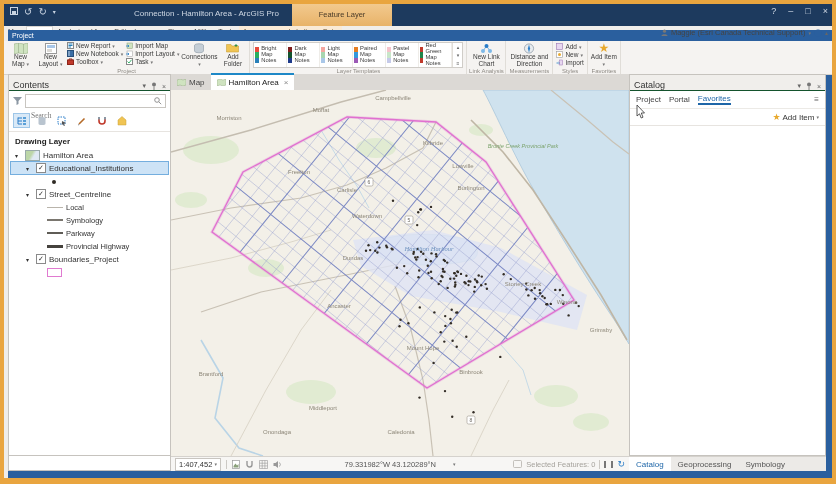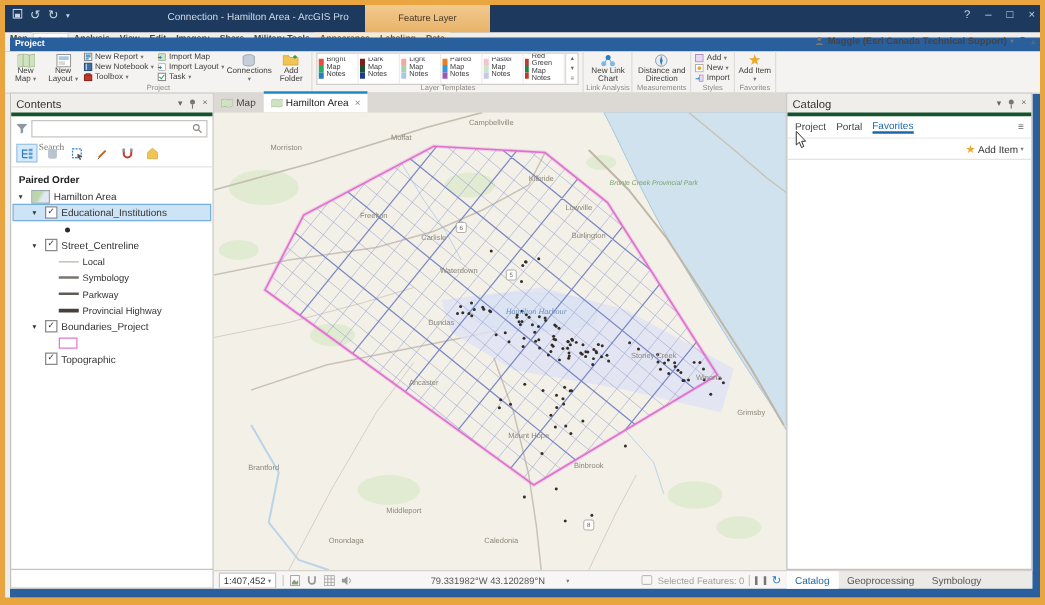--- a/index.html
+++ b/index.html
@@ -6,21 +6,21 @@
   body{width:836px;height:484px;position:relative;font-family:"Liberation Sans",sans-serif;overflow:hidden;background:#e9a53f;}
   .app{position:absolute;left:4px;top:4px;width:828px;height:474px;background:#efedea;overflow:hidden;}
   
   .titlebar{position:absolute;left:0;top:0;width:100%;height:22px;background:#1d3a5e;color:#dfe6ee;}
   .qat{position:absolute;left:6px;top:3px;display:flex;gap:6px;align-items:center;color:#c9d4e2;font-size:10px;}
   .qat .qicon{display:inline-block;line-height:10px;}
   .wtitle{position:absolute;left:130px;top:5px;font-size:8px;color:#cfd8e4;}
   .ctxhdr{position:absolute;left:288px;top:0;width:100px;height:22px;background:linear-gradient(#f2c98e,#e8b369);color:#4a3b28;font-size:7.5px;text-align:center;line-height:22px;}
   .winbtns{position:absolute;right:4px;top:2px;display:flex;gap:12px;font-size:9px;color:#cfd8e4;}
   
-  .tabsrow{position:absolute;left:0;top:22px;width:100%;height:15px;background:#f0eeeb;border-bottom:1px solid #be185d;display:flex;align-items:stretch;font-weight:bold;}
+  .tabsrow{position:absolute;left:0;top:22px;width:100%;height:15px;background:#f0eeeb;border-bottom:1px solid #be185d;display:flex;align-items:stretch;}
   .rtab{font-size:7px;color:#444;padding:2px 4px;white-space:nowrap;cursor:default;}
   .rtab.app{background:#2a5f9e;color:#fff;}
   .rtab.active{background:#fff;color:#1e66a8;border:1px solid #d8d5d0;border-bottom:none;}
   .rtab.ctx{background:#f9ead6;color:#6b5636;}
   .account{position:absolute;right:4px;top:2px;display:flex;align-items:center;gap:3px;font-size:7.5px;color:#444;}
   
   .ribbon{position:absolute;left:0;top:37px;width:100%;height:33px;background:#f5f3f1;border-bottom:1px solid #d5d2cd;display:flex;}
   .rgroup{position:relative;border-right:1px solid #e0ddd8;padding:1px 3px 8px 3px;}
   .glabel{position:absolute;bottom:0;left:0;width:100%;text-align:center;font-size:6px;color:#8f8b85;}
   .ritems{display:flex;gap:3px;height:24px;align-items:flex-start;}
@@ -41,21 +41,21 @@
   .mn1 i:nth-child(1){background:#7f1d1d}.mn1 i:nth-child(2){background:#14532d}.mn1 i:nth-child(3){background:#1e3a8a}
   .mn2 i:nth-child(1){background:#f4a7a0}.mn2 i:nth-child(2){background:#a8d5b0}.mn2 i:nth-child(3){background:#a9c7e8}
   .mn3 i:nth-child(1){background:#e67e22}.mn3 i:nth-child(2){background:#3498db}.mn3 i:nth-child(3){background:#9b59b6}
   .mn4 i:nth-child(1){background:#f5c3cb}.mn4 i:nth-child(2){background:#c8e6c9}.mn4 i:nth-child(3){background:#c5cae9}
   .mn5 i:nth-child(1){background:#c0392b}.mn5 i:nth-child(2){background:#1e8449}.mn5 i:nth-child(3){background:#c0392b}
   
   .main{position:absolute;left:0;top:70px;width:100%;height:382px;}
   .panel{position:absolute;top:0;height:100%;background:#fff;border:1px solid #c6c3be;box-sizing:border-box;}
   #contents-panel{left:4px;width:163px;}
   #catalog-panel{left:625px;width:197px;}
-  .phead{height:15px;background:#f0eeeb;border-bottom:3px solid #14532d;display:flex;align-items:center;padding:0 4px;font-size:9px;color:#333;}
+  .phead{height:15px;background:#f0eeeb;border-bottom:1px solid #14532d;display:flex;align-items:flex-end;padding:0 4px;font-size:9px;color:#333;}
   .phead .sp{flex:1;}
   .phico{display:flex;gap:5px;align-items:center;color:#666;font-size:7px;}
   
   .searchrow{display:flex;align-items:center;gap:3px;padding:3px 4px;}
   .searchbox{flex:1;display:flex;align-items:center;border:1px solid #c8c5c0;background:#fff;height:12px;padding:0 3px;}
   .searchbox input{border:none;outline:none;flex:1;font-size:7.5px;color:#888;font-family:Liberation Serif, serif;background:transparent;min-width:0;margin-top:28px;}
   .iconrow{display:flex;gap:3px;padding:2px 4px 3px 4px;border-bottom:1px solid #e7e4e0;}
   .cicon{width:15px;height:13px;display:flex;align-items:center;justify-content:center;border:1px solid transparent;}
   .cicon.act{background:#d9e9f7;border-color:#9ec6e8;}
   .dorder{font-size:8px;font-weight:bold;color:#222;padding:5px 6px 2px 6px;}
@@ -452,21 +452,21 @@
               <rect x="1" y="1" width="2" height="2.5" fill="#8b97a3"></rect>
               <rect x="7" y="1" width="2" height="2.5" fill="#8b97a3"></rect>
             </svg>
           </span>
         <span class="cicon">
             <svg width="10" height="10" viewBox="0 0 10 10">
               <polygon points="1,4 5,0.5 9,4 9,9 1,9" fill="#f0c453" stroke="#caa23a" stroke-width="0.5"></polygon>
             </svg>
           </span>
       </div>
-      <div class="dorder">Paired Order</div>
+      <div class="dorder">Drawing Layer</div>
       <div id="contents-tree">
           <div class="trow" style="padding-left: 4px;">
             <span class="exp">▾</span>
             <span class="sym-map"></span>
             <span style="font-size: 8px;">Hamilton Area</span>
           </div>
           <div class="trow sel" style="padding-left: 15px;">
             <span class="exp">▾</span>
             <span class="cb">✓</span>
             <span style="font-size: 8px;">Educational_Institutions</span>
@@ -501,25 +501,20 @@
             <span style="font-size: 7.5px;">Provincial Highway</span>
           </div>
           <div class="trow" style="padding-left: 15px;">
             <span class="exp">▾</span>
             <span class="cb">✓</span>
             <span style="font-size: 8px;">Boundaries_Project</span>
           </div>
           <div class="trow" style="padding-left: 26px;">
             <span class="exp"></span>
             <span class="sym-rect"></span>
-          </div>
-          <div class="trow" style="padding-left: 15px;">
-            <span class="exp"></span>
-            <span class="cb">✓</span>
-            <span style="font-size: 8px;">Topographic</span>
           </div>
         </div>
     </div>
 
     <div id="map-view">
       <div class="maptabs">
         <div class="mtab">
           <svg width="9" height="7" viewBox="0 0 9 7">
               <polygon points="0,1 3,0 6,1 9,0 9,6 6,7 3,6 0,7" fill="#cfe3c0" stroke="#8aa07a" stroke-width="0.4"></polygon>
             </svg>

